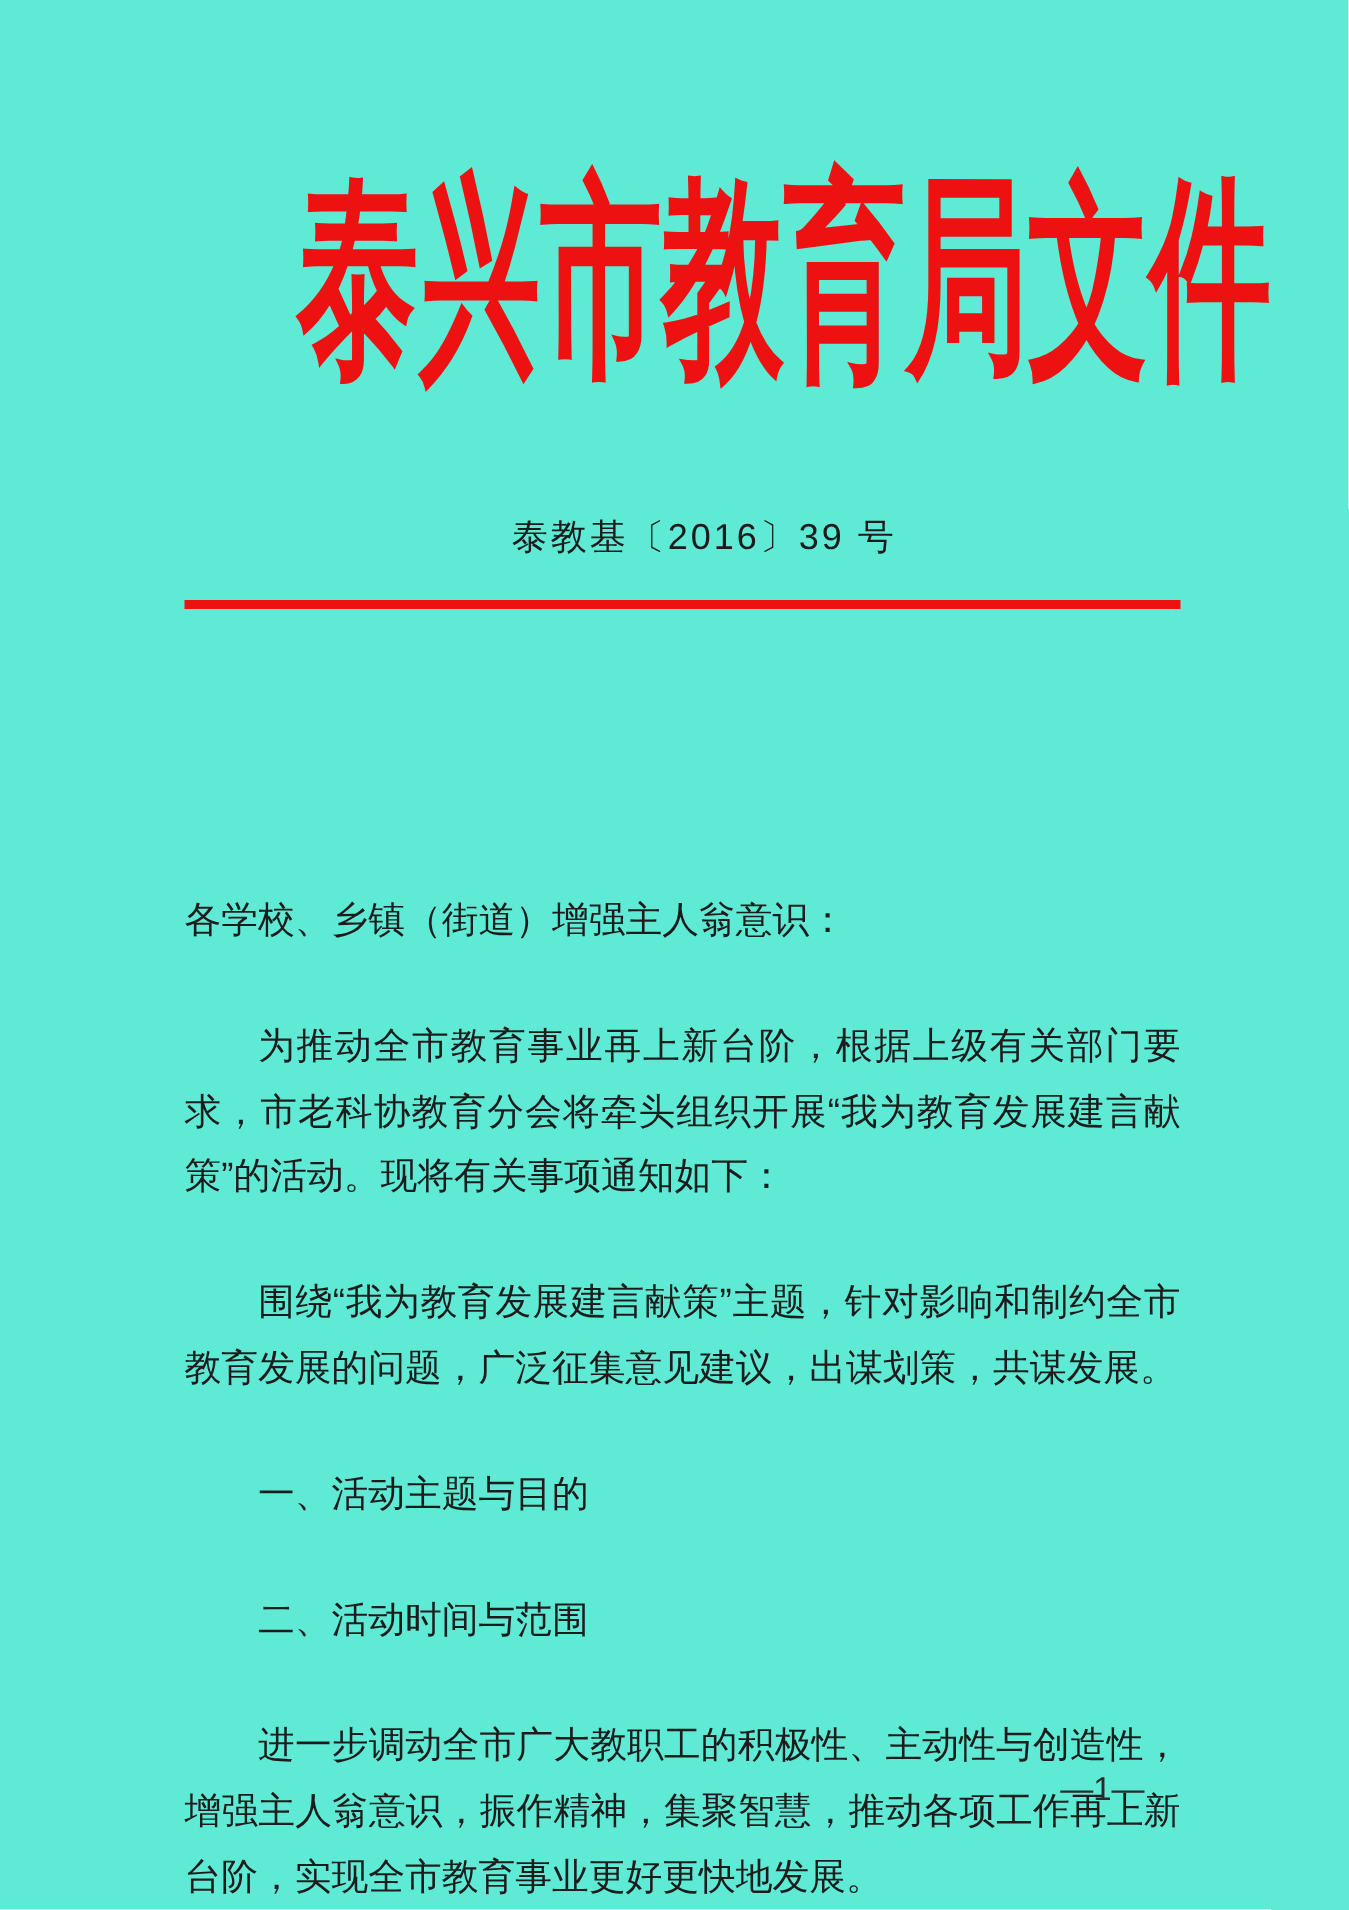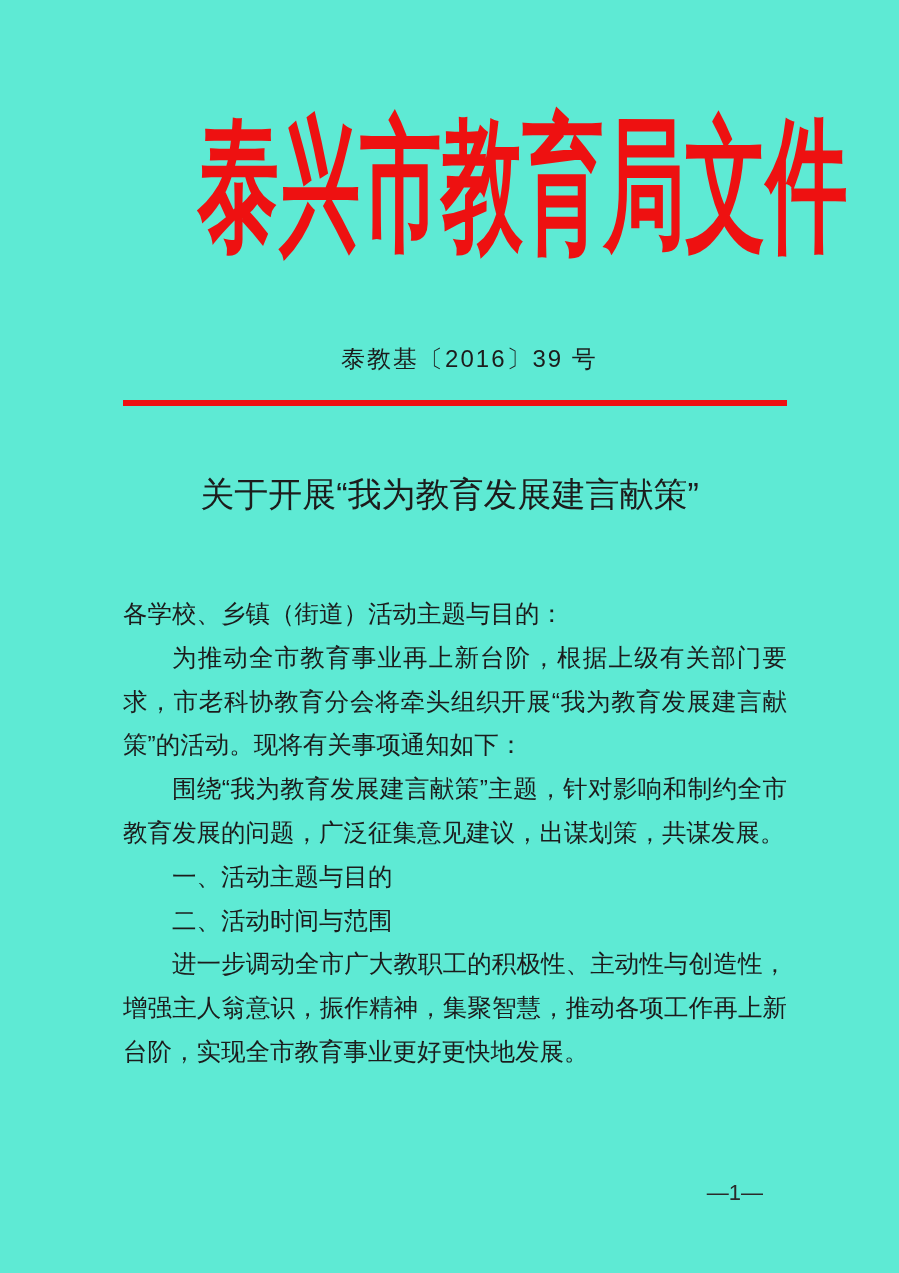--- a/index.html
+++ b/index.html
@@ -66,21 +66,21 @@
   .body-text {
     position: absolute;
     top: 592px;
     left: 123px;
     width: 664px;
     font-size: 24.5px;
     line-height: 43.8px;
     text-align: justify;
   }
   .body-text p { margin: 0; padding: 0; }
-  .body-text p.indent { text-indent: 2em; }
+  .body-text p.indent { text-indent: 2em; margin-top: 40px; }
 
   .page-number {
     position: absolute;
     top: 1180px;
     right: 136px;
     font-size: 22px;
     line-height: 26px;
     color: #2a2a2a;
     white-space: nowrap;
   }
@@ -90,25 +90,24 @@
 
 <div class="page">
 
   <div class="masthead">泰兴市教育局文件</div>
 
   <div class="doc-number">泰教基〔2016〕39 号</div>
 
   <div class="red-rule"></div>
 
   <div class="doc-title">
-    <div>关于开展“我为教育发展建言献策”</div>
   </div>
 
   <div class="body-text">
-    <p class="no-indent">各学校、乡镇（街道）活动主题与目的：</p>
+    <p class="no-indent">各学校、乡镇（街道）增强主人翁意识：</p>
     <p class="indent">为推动全市教育事业再上新台阶，根据上级有关部门要求，市老科协教育分会将牵头组织开展“我为教育发展建言献策”的活动。现将有关事项通知如下：</p>
     <p class="indent">围绕“我为教育发展建言献策”主题，针对影响和制约全市教育发展的问题，广泛征集意见建议，出谋划策，共谋发展。</p>
     <p class="indent">一、活动主题与目的</p>
     <p class="indent">二、活动时间与范围</p>
     <p class="indent">进一步调动全市广大教职工的积极性、主动性与创造性，增强主人翁意识，振作精神，集聚智慧，推动各项工作再上新台阶，实现全市教育事业更好更快地发展。</p>
   </div>
 
   <div class="page-number">—1—</div>
 
 </div>

